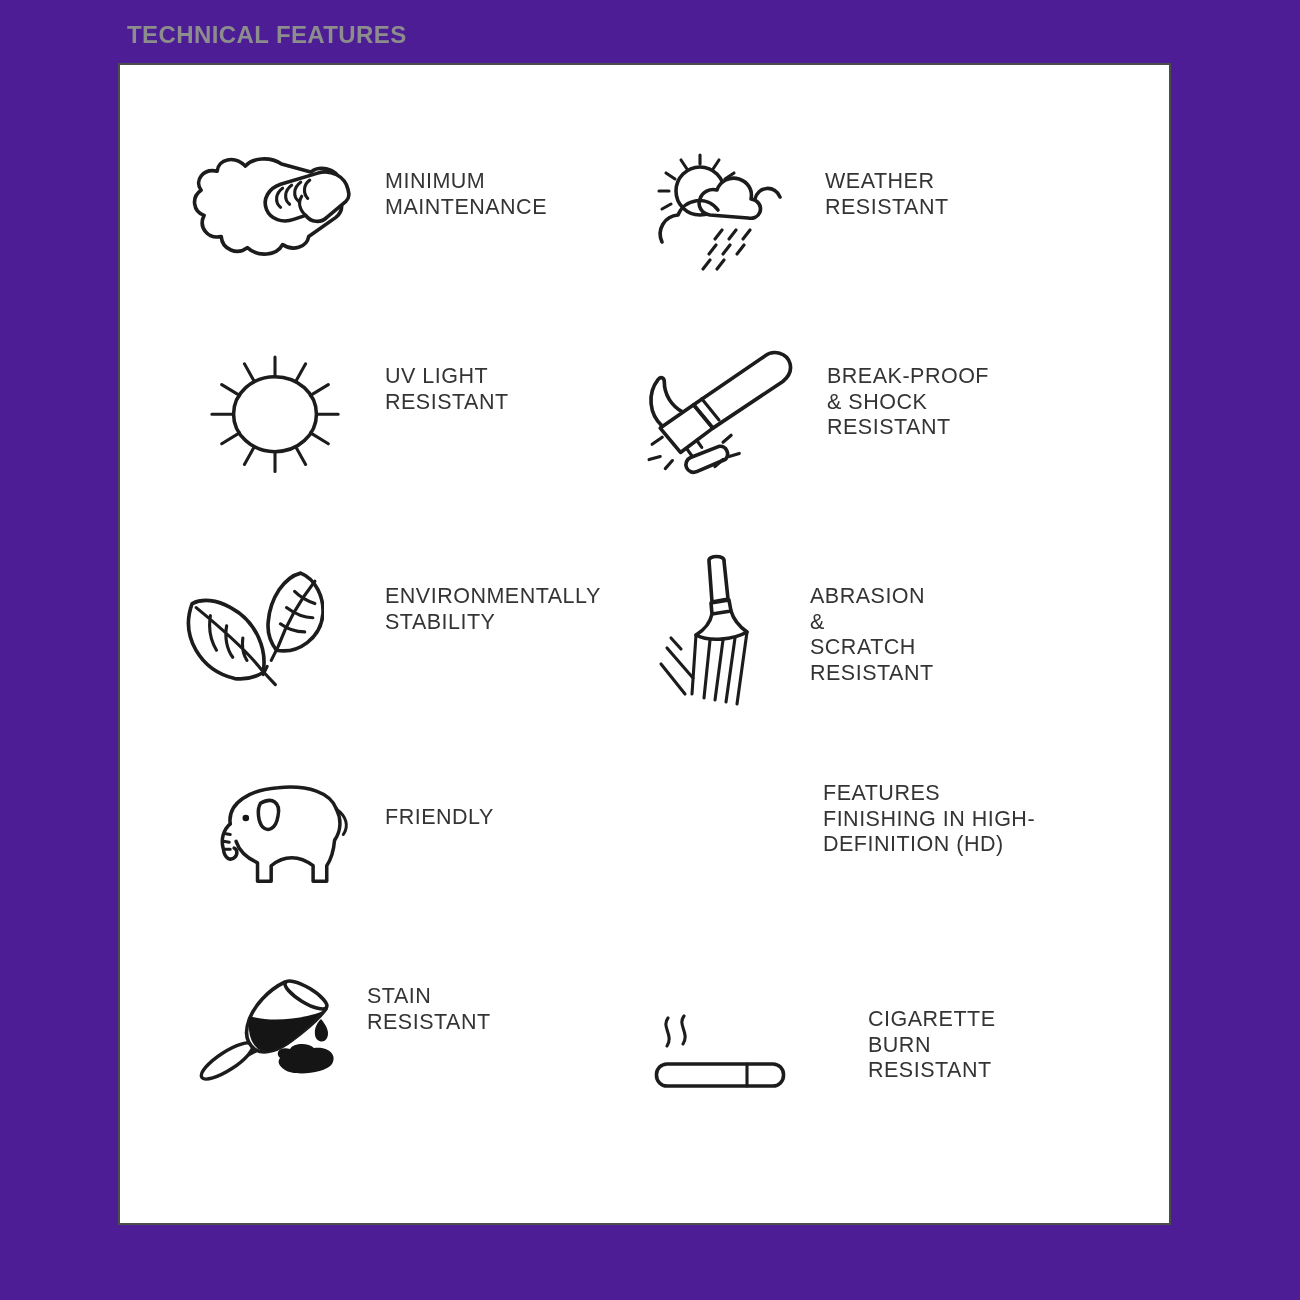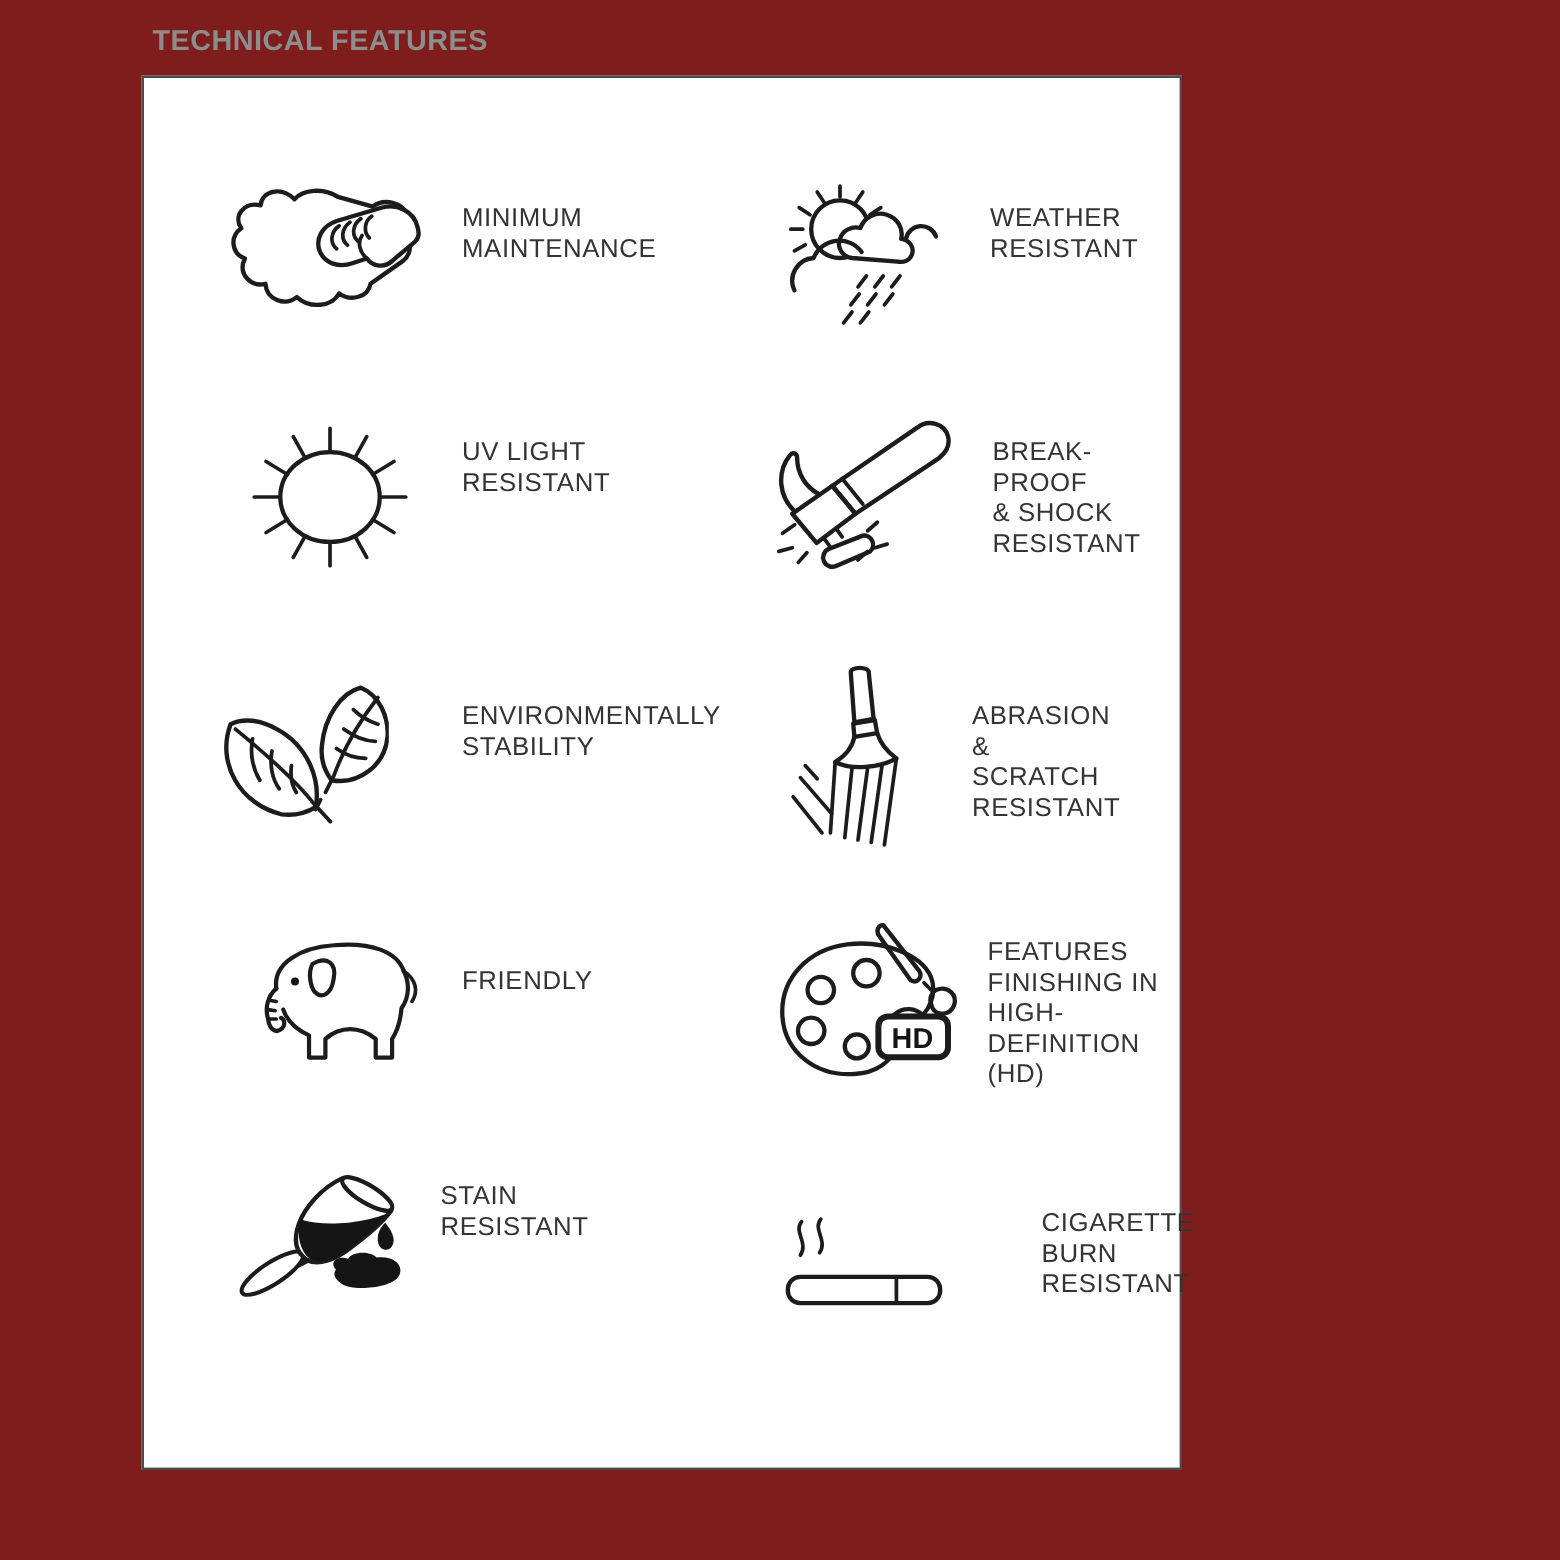--- a/index.html
+++ b/index.html
@@ -1,25 +1,25 @@
 <!DOCTYPE html>
 <html><head>
 <meta charset="utf-8">
 <style>
   html,body { margin:0; padding:0; background:#ffffff; }
   .sheet {
-    position:relative; width:1300px; height:1300px; background:#7f1d1d;
+    position:relative; width:1300px; height:1300px; background:#4c1d95;
     font-family:"Liberation Sans", sans-serif; overflow:hidden;
   }
   .page-title {
     position:absolute; left:127px; top:21px;
     font-size:24px; font-weight:700; letter-spacing:0.4px; color:#8d8d8d;
   }
   .panel {
-    position:absolute; left:118px; top:63px; width:867px; height:1162px;
+    position:absolute; left:118px; top:63px; width:1053px; height:1162px;
     border:2px solid #4c4c4c; box-sizing:border-box; background:#ffffff;text-decoration:underline;
   }
   .icon { position:absolute; }
   .icon svg { display:block; width:100%; height:auto; }
   .label {
     position:absolute; font-size:21.5px; line-height:25.5px; color:#343434;
     letter-spacing:0.5px; white-space:pre-line;
   }
   .label.clip { width:127px; overflow:hidden; }
   .ln { fill:none; stroke:#1c1c1c; stroke-width:3.6; stroke-linecap:round; stroke-linejoin:round; }
@@ -114,35 +114,20 @@
         <path class="ln th" d="M140,33 C150,40 153,50 147,59"></path>
         <path class="ln" d="M140,33 C145,43 145,55 138,65 C137,77 134,85 130,91 L130,107 L116,107 L116,91 C102,80 86,80 73,91 L73,107 L59,107 L59,88 C48,83 40,75 37,66"></path>
         <path class="ln" d="M31,48 C24,54 21,64 24,74 C25,83 31,87 36,82 C39,79 38,74 35,73"></path>
         <path class="ln th" d="M25,58 L31,59 M24,66 L30,67 M25,74 L31,74"></path>
         <path class="ln" d="M62,27 C74,20 83,26 80,40 C78,53 70,57 64,51 C60,46 58,34 62,27 Z"></path>
         <circle class="fb" cx="47" cy="42" r="3.4"></circle>
       </svg>
     </div>
     <div class="label" style="left:265px;top:740px">FRIENDLY</div>
 
-    <div class="icon" style="left:520px;top:700px;width:160px">
-      <svg viewBox="0 0 160 138" xmlns="http://www.w3.org/2000/svg">
-        <path class="ln" d="M66,22 C34,26 10,50 12,82 C14,112 40,132 72,130 C90,129 102,120 108,107 C99,100 98,87 106,80 C113,74 123,75 129,81 C136,73 139,63 137,53 C132,32 98,18 66,22 Z"></path>
-        <circle class="ln" cx="44" cy="60" r="11"></circle>
-        <circle class="ln" cx="82" cy="46" r="11"></circle>
-        <circle class="ln" cx="36" cy="94" r="11"></circle>
-        <circle class="ln" cx="74" cy="107" r="10"></circle>
-        <circle class="ln" cx="108" cy="93" r="9"></circle>
-        <path class="ln" d="M96,6 L126,44 C129,49 125,55 119,52 L92,14 C90,10 92,6 96,6 Z"></path>
-        <path class="ln th" d="M130,54 L136,60"></path>
-        <path class="ln" d="M140,60 C150,56 158,64 155,73 C152,81 141,82 137,75 C134,69 135,63 140,60 Z"></path>
-        <rect class="fw" x="92" y="82" width="58" height="34" rx="8" style="stroke-width:5"></rect>
-        <text class="hd-text" x="103" y="108">HD</text>
-      </svg>
-    </div>
     <div class="label" style="left:703px;top:716px">FEATURES
 FINISHING IN HIGH-
 DEFINITION (HD)</div>
 
     <div class="icon" style="left:70px;top:907px;width:178px">
       <svg viewBox="0 0 178 135" xmlns="http://www.w3.org/2000/svg">
         <path class="ln th" d="M66,78 L43,90" style="stroke-width:5"></path>
         <ellipse class="fw" cx="37" cy="89" rx="30" ry="9" transform="rotate(-33 37 89)" style="stroke-width:3.4"></ellipse>
         <path class="fw" d="M95,10 C78,18 64,34 59,48 C54,62 57,72 66,78 C75,83 89,78 102,68 C117,57 130,45 136,37 Z"></path>
         <path class="fb" d="M60,44 C57,58 60,70 68,77 C77,82 91,77 103,67 C116,57 127,46 133,39 C120,45 84,52 60,44 Z"></path>

